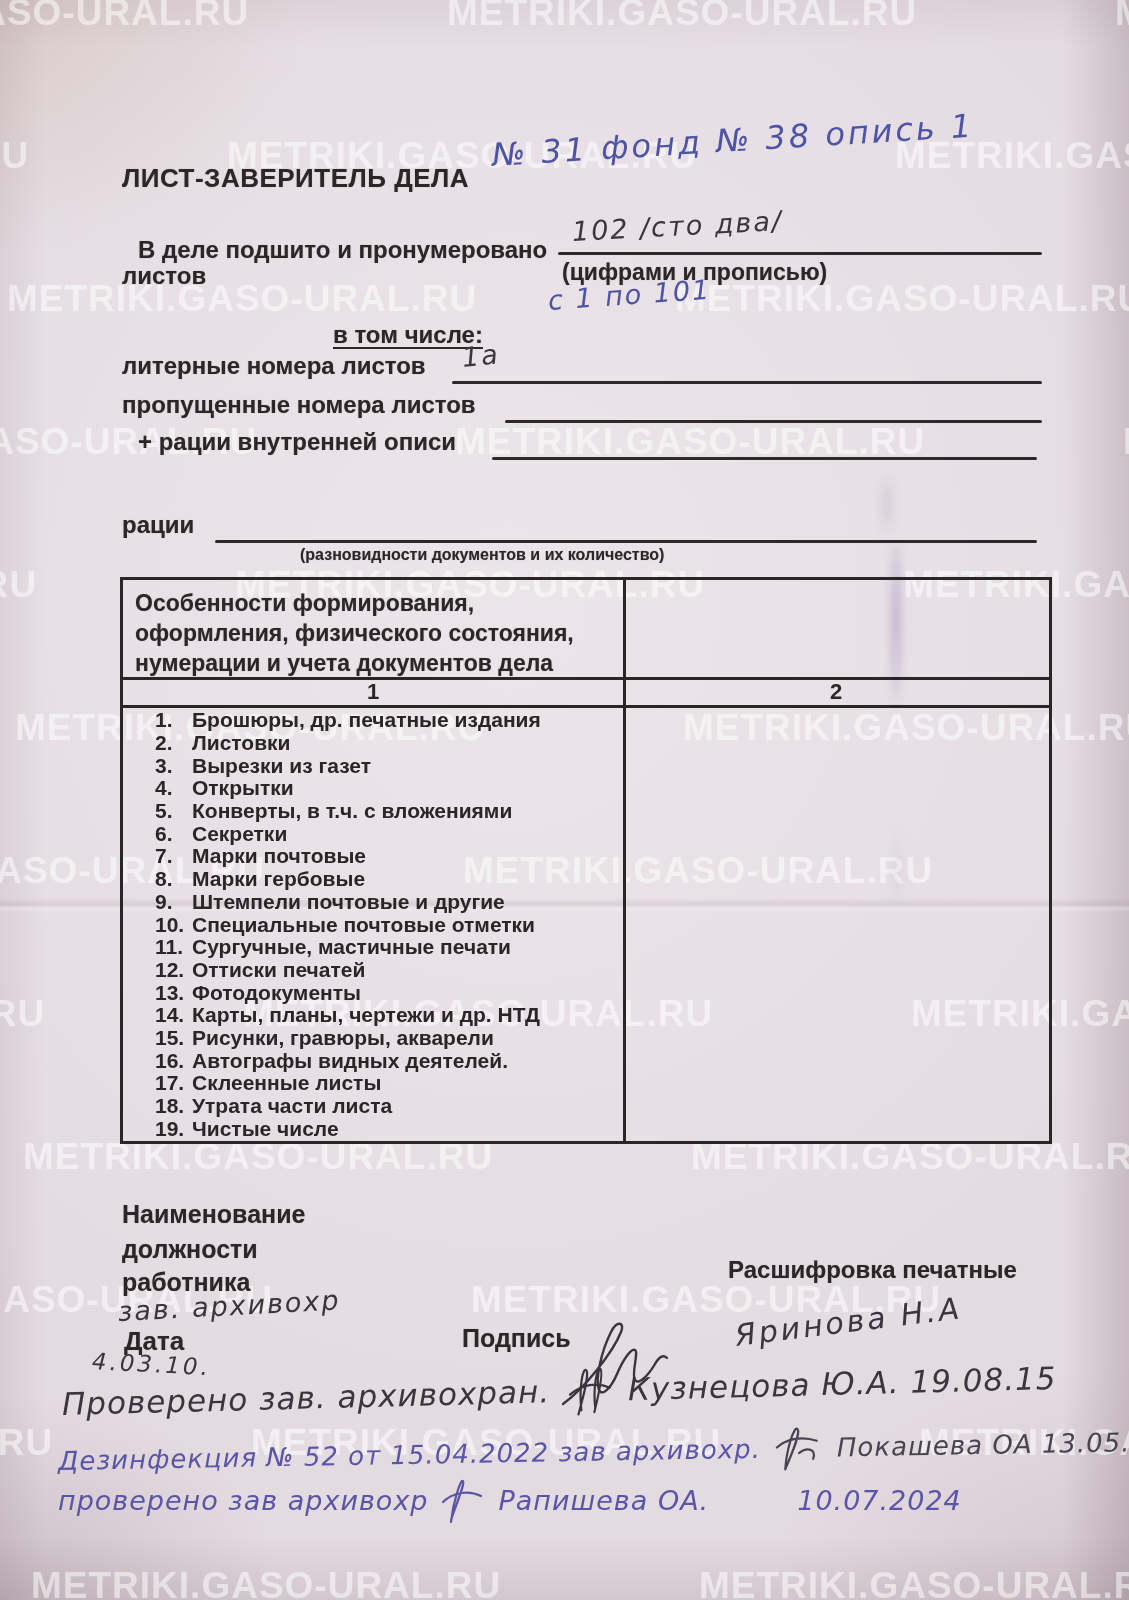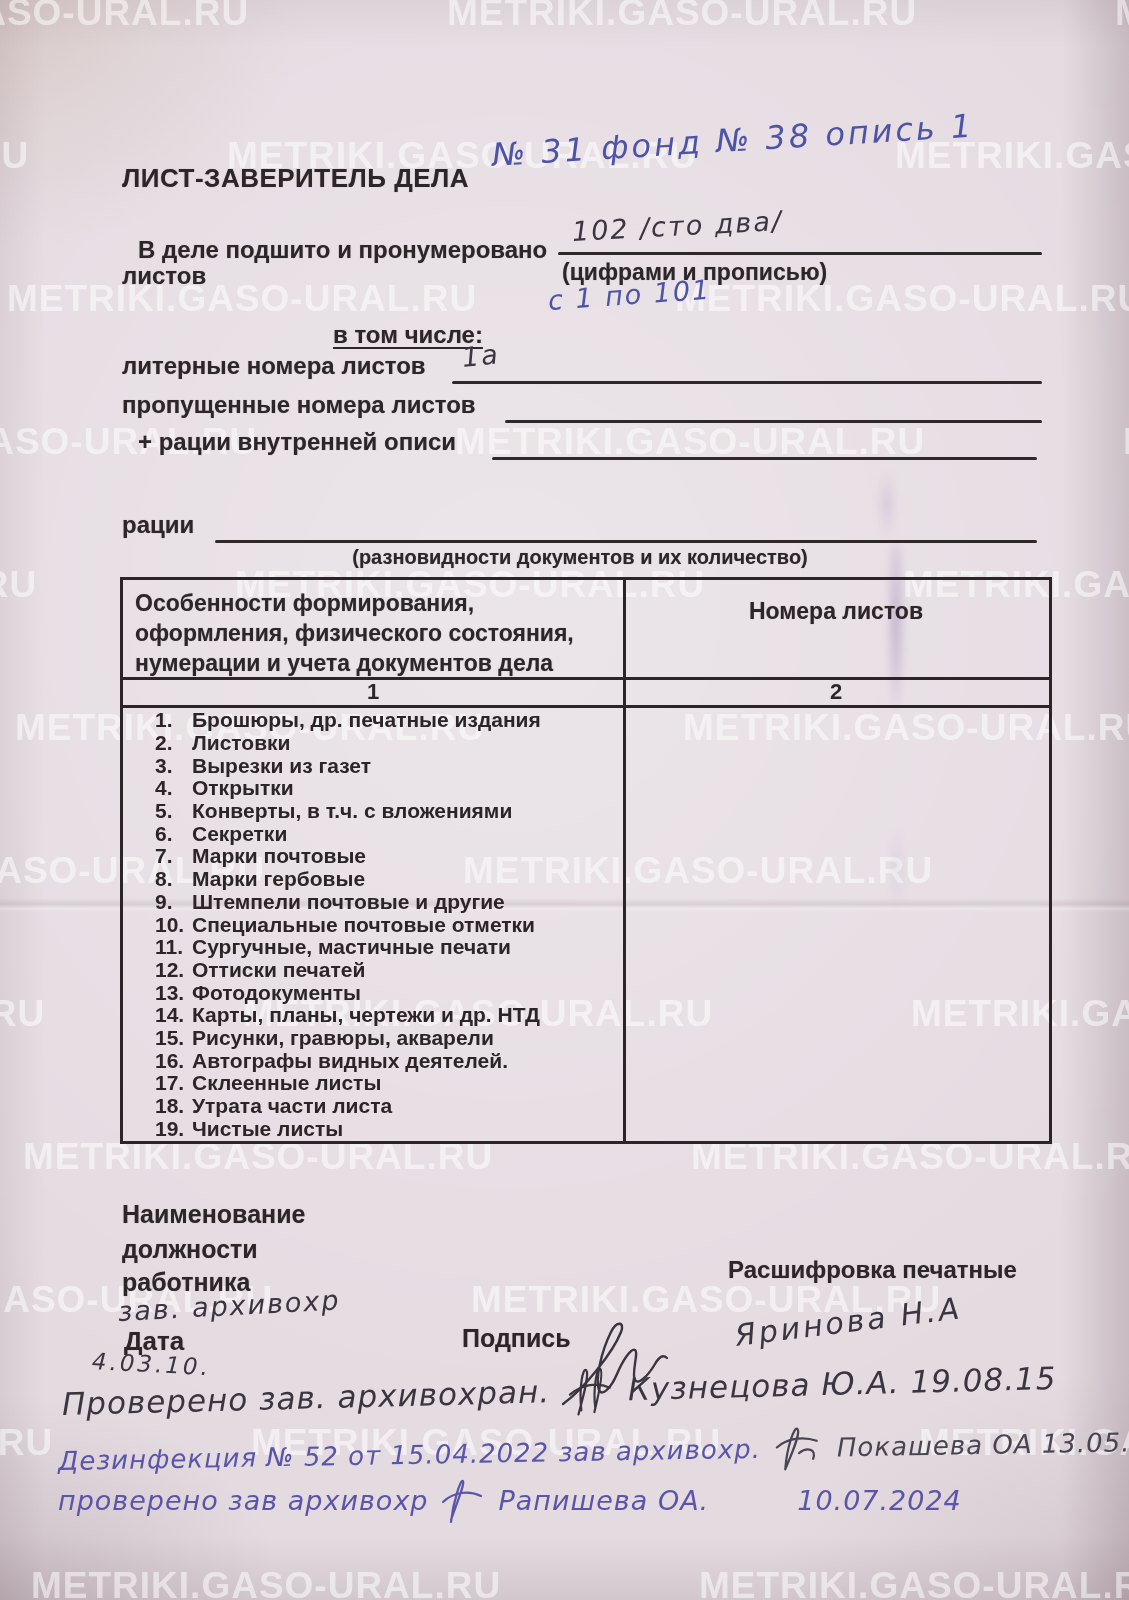--- a/index.html
+++ b/index.html
@@ -114,28 +114,27 @@
   <div class="rule" style="left:452px;top:381px;width:590px;"></div>
 
   <div class="p" style="left:122px;top:391px;font-size:24px;">пропущенные номера листов</div>
   <div class="rule" style="left:505px;top:420px;width:537px;"></div>
 
   <div class="p" style="left:138px;top:428px;font-size:24px;">+ рации внутренней описи</div>
   <div class="rule" style="left:492px;top:457px;width:545px;"></div>
 
   <div class="p" style="left:122px;top:511px;font-size:24px;">рации</div>
   <div class="rule" style="left:215px;top:540px;width:822px;"></div>
-  <div class="p" style="left:300px;top:546px;width:560px;text-align:center;font-size:20px;">(разновидности документов и их количество)</div>
+  <div class="p" style="left:300px;top:546px;width:560px;text-align:left;font-size:16px;">(разновидности документов и их количество)</div>
 
   <div class="tbl">
     <div class="tbl-vline"></div>
     <div class="tbl-h1"></div>
     <div class="tbl-h2"></div>
     <div class="tbl-col1-header">Особенности формирования, оформления, физического состояния, нумерации и учета документов дела</div>
-    <div class="tbl-col2-header">Номера листов</div>
     <div class="tbl-num" style="left:0;width:500px;text-align:center;">1</div>
     <div class="tbl-num" style="left:503px;width:420px;text-align:center;">2</div>
     <div class="tbl-body" id="tbl-body">
         <div class="tbl-row">
       <span class="num">1.</span>
       <span class="txt">Брошюры, др. печатные издания</span>
     </div>
         <div class="tbl-row">
       <span class="num">2.</span>
       <span class="txt">Листовки</span>
@@ -199,21 +198,21 @@
         <div class="tbl-row">
       <span class="num">17.</span>
       <span class="txt">Склеенные листы</span>
     </div>
         <div class="tbl-row">
       <span class="num">18.</span>
       <span class="txt">Утрата части листа</span>
     </div>
         <div class="tbl-row">
       <span class="num">19.</span>
-      <span class="txt">Чистые листы</span>
+      <span class="txt">Чистые числе</span>
     </div>
       </div>
   </div>
 
   <div class="p" style="left:122px;top:1200px;font-size:25px;">Наименование</div>
   <div class="p" style="left:122px;top:1235px;font-size:25px;">должности</div>
   <div class="p" style="left:122px;top:1268px;font-size:25px;">работника</div>
   <div class="p" style="left:462px;top:1324px;font-size:25px;">Подпись</div>
   <div class="p" style="left:728px;top:1256px;font-size:24px;">Расшифровка печатные</div>
 

